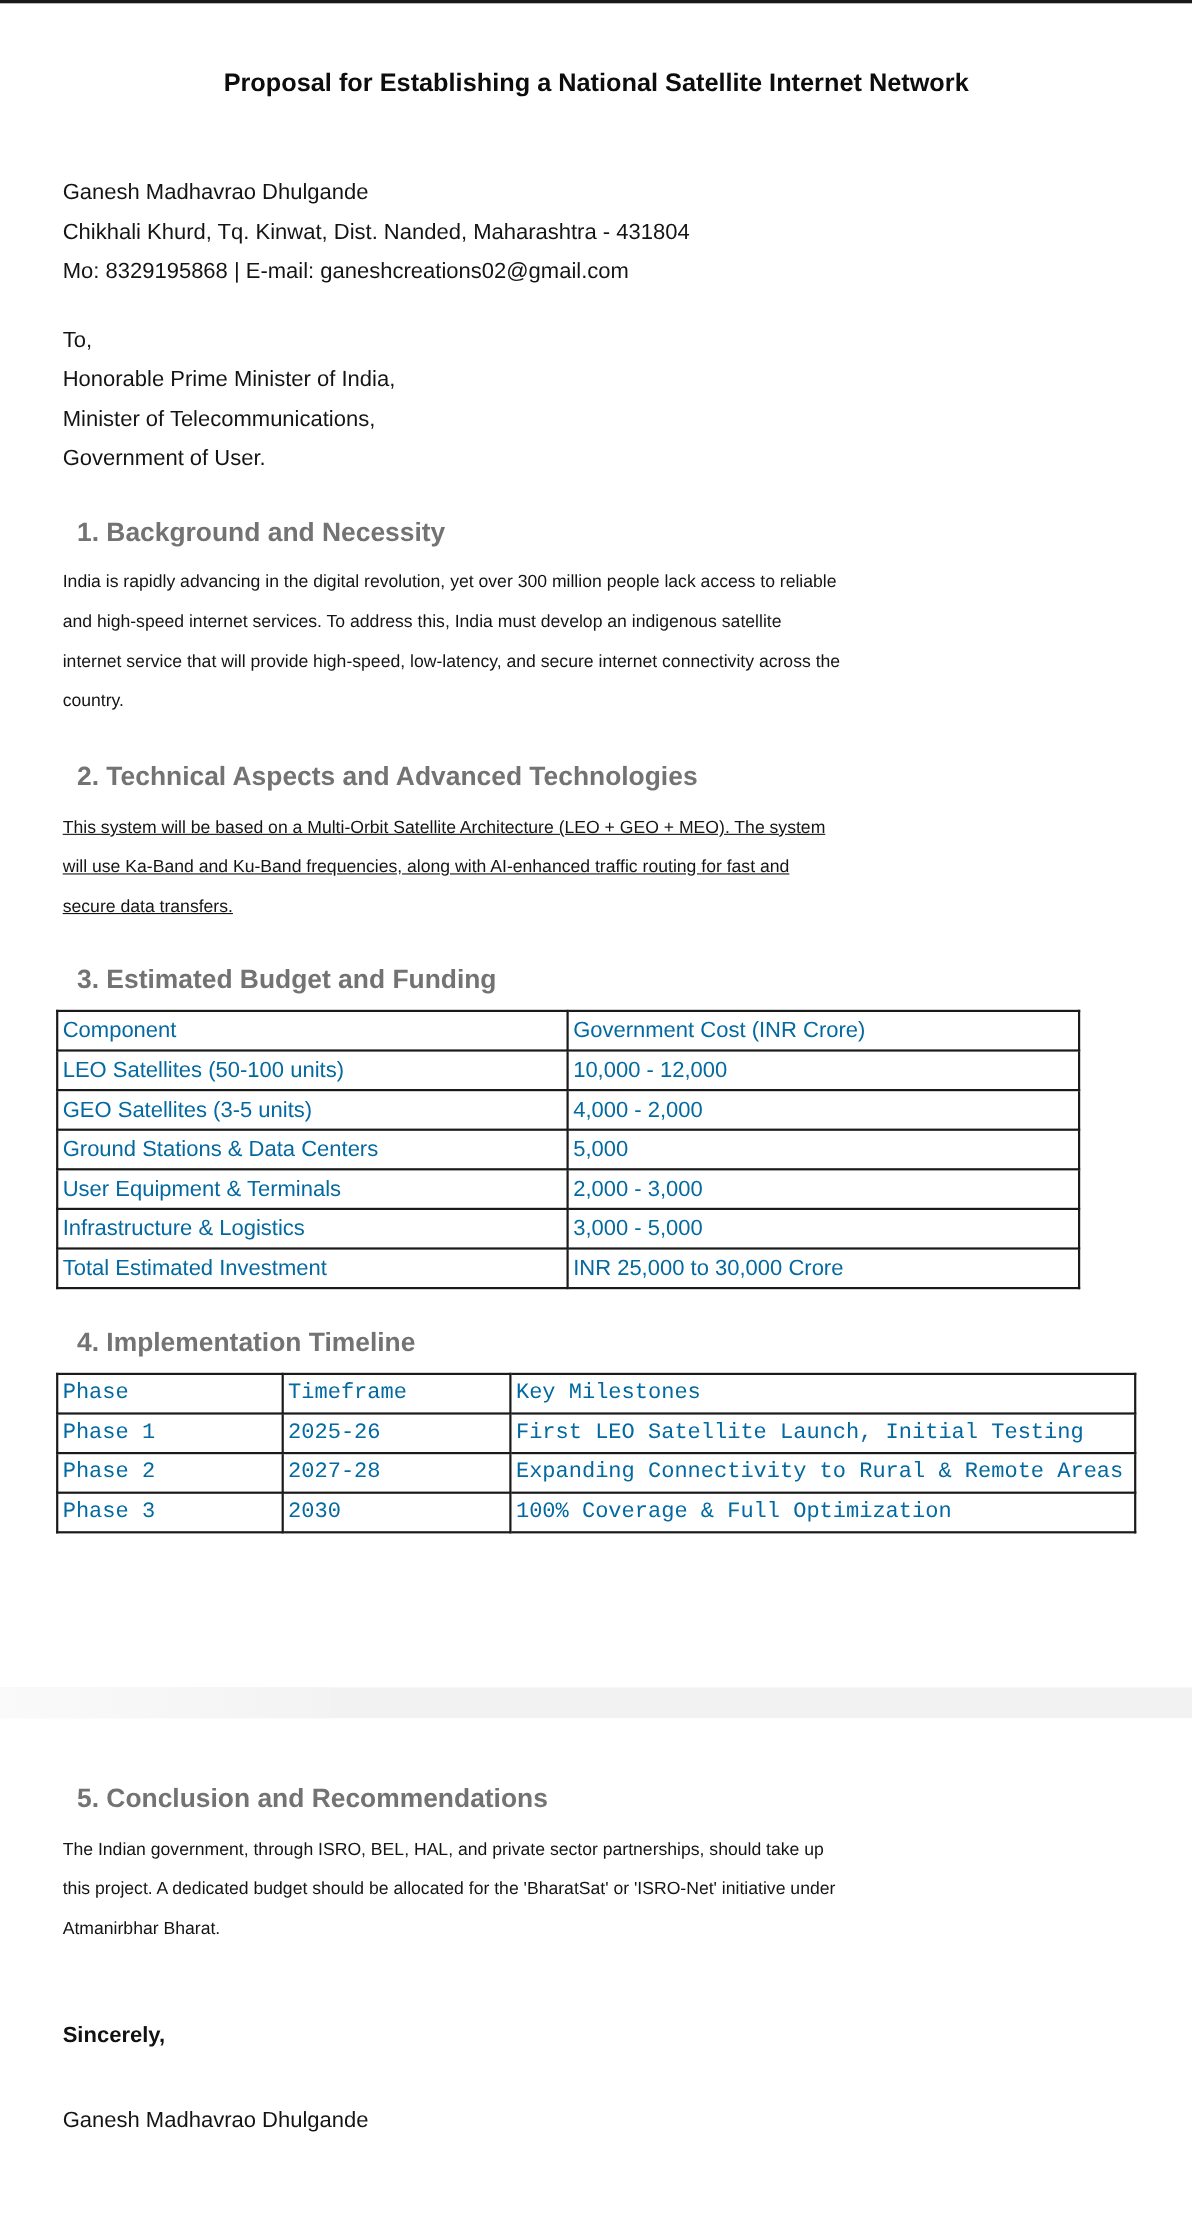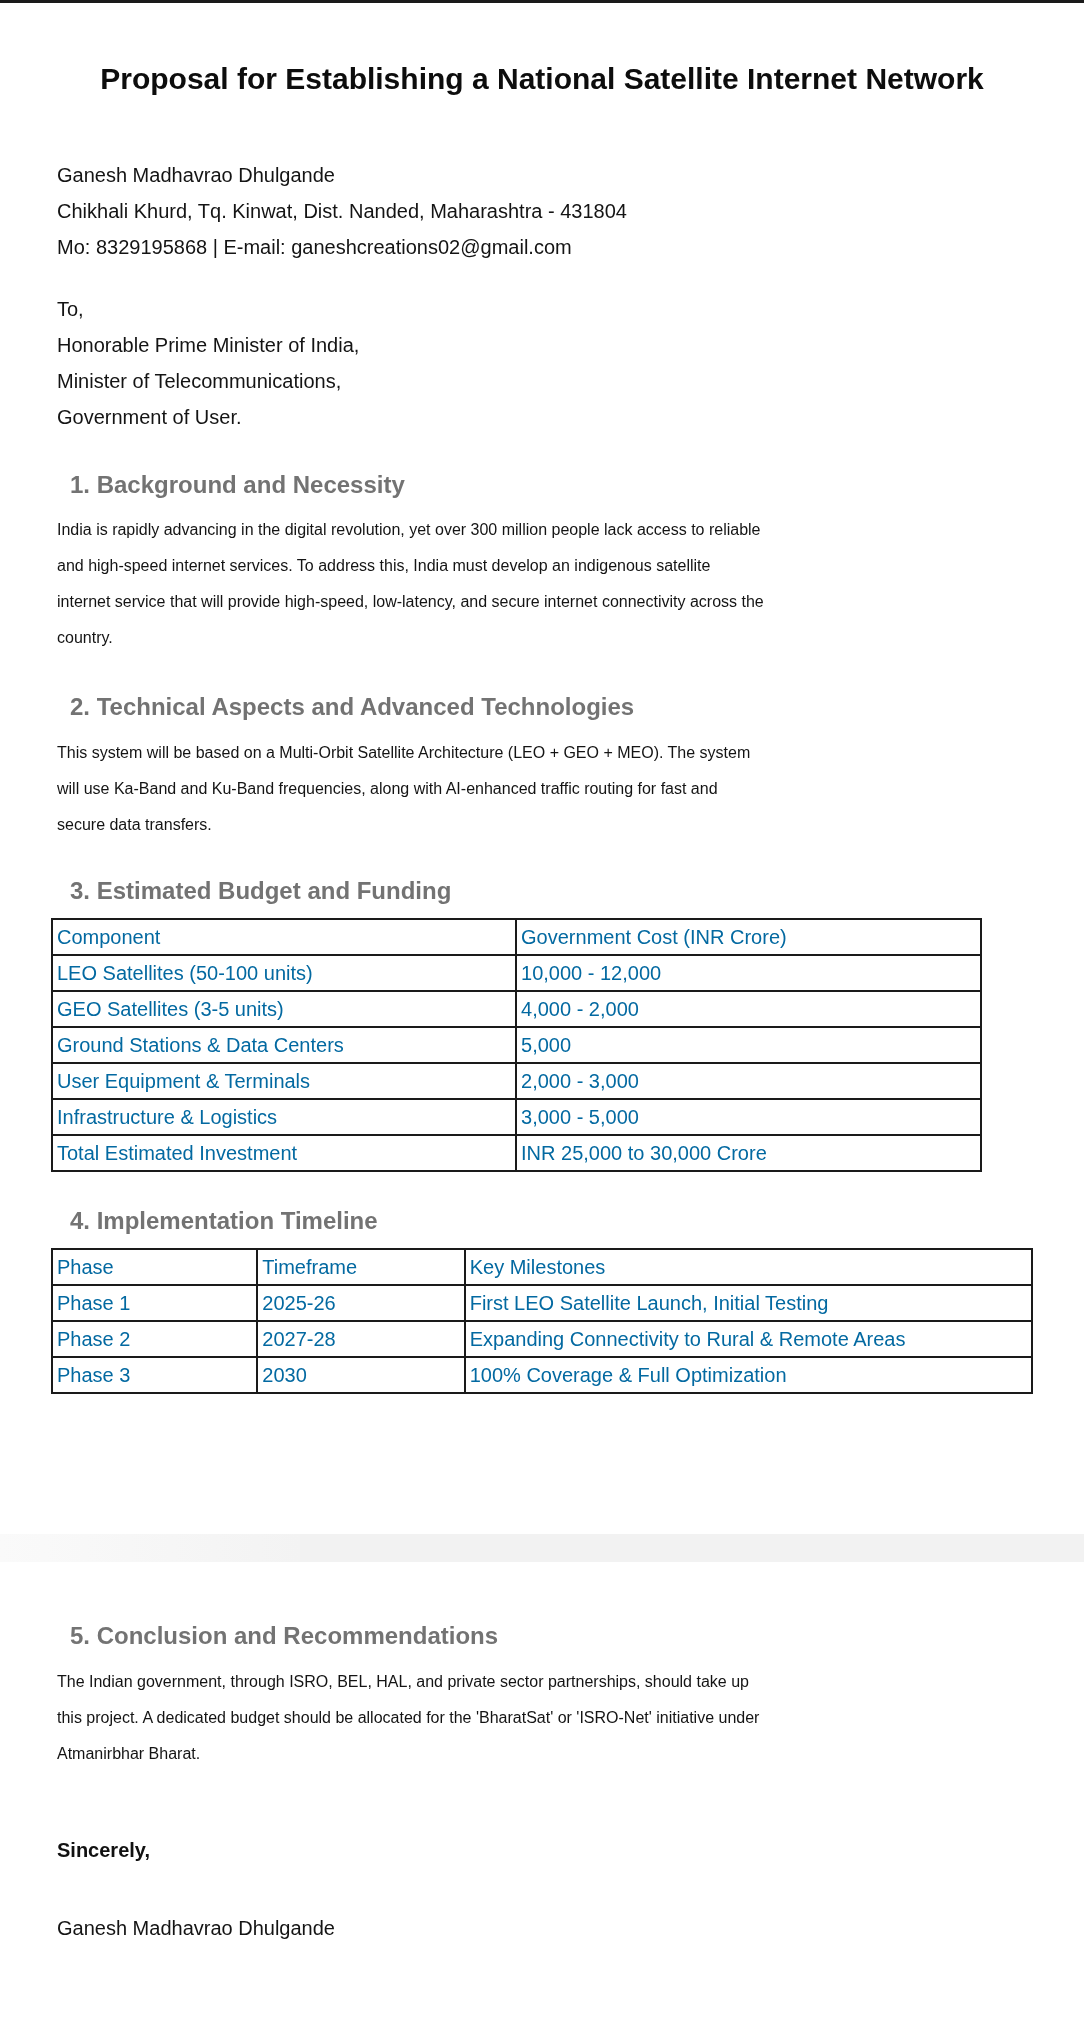--- a/index.html
+++ b/index.html
@@ -19,21 +19,21 @@
       left: 0; top: 0;
       width: 1084px; height: 3px;
       background: #1a1a1a;
     }
     .doc-title {
       position: absolute;
       top: 62px;
       left: 0;
       width: 1084px;
       text-align: center;
-      font-size: 30px;
+      font-size: 23px;
       font-weight: bold;
       color: #0d0d0d;
       letter-spacing: 0px;
     }
     .block {
       position: absolute;
       left: 57px;
       font-size: 20px;
       line-height: 36px;
       color: #141414;
@@ -56,21 +56,21 @@
       width: 980px;
       font-size: 16px;
       line-height: 36px;
       color: #141414;
     }
     .para .line { display: block; white-space: nowrap; }
 
     #h1 { top: 471px; }
     #p1 { top: 512px; }
     #h2 { top: 693px; }
-    #p2 { top: 735px; }
+    #p2 { top: 735px; text-decoration: underline; }
     #h3 { top: 877px; }
     #h4 { top: 1207px; }
     #h5 { top: 1622px; }
     #p5 { top: 1664px; }
 
     table.doc-table {
       position: absolute;
       border-collapse: collapse;
       font-size: 20px;
       color: #0369a1;
@@ -80,21 +80,21 @@
       height: 36px;
       padding: 0 4px;
       vertical-align: middle;
       white-space: nowrap;
       line-height: 20px;
     }
     #budget-table { left: 51px; top: 918px; width: 931px; }
     #budget-table td.c1 { width: 465px; }
     #budget-table td.c2 { width: 466px; }
 
-    #timeline-table { left: 51px; top: 1248px; width: 982px; }
+    #timeline-table { left: 51px; top: 1248px; width: 982px; font-family: Liberation Mono, monospace; }
     #timeline-table td.c1 { width: 206px; }
     #timeline-table td.c2 { width: 208px; }
     #timeline-table td.c3 { width: 568px; }
 
     .page-gap {
       position: absolute;
       left: 0;
       top: 1534px;
       width: 1084px;
       height: 28px;

